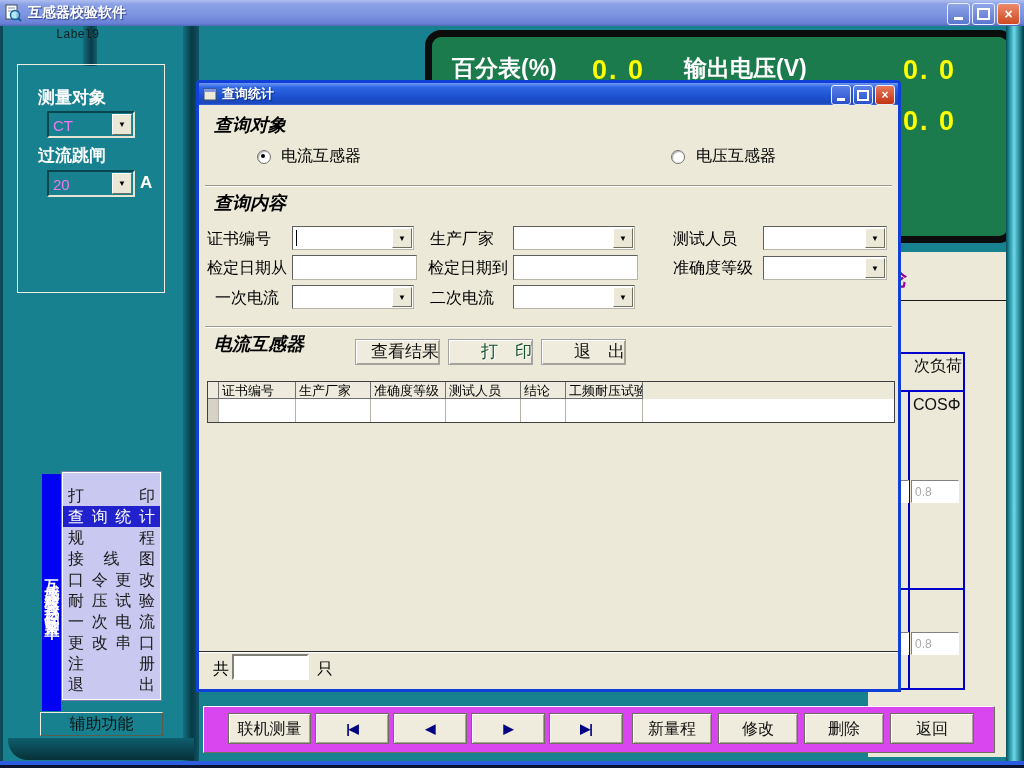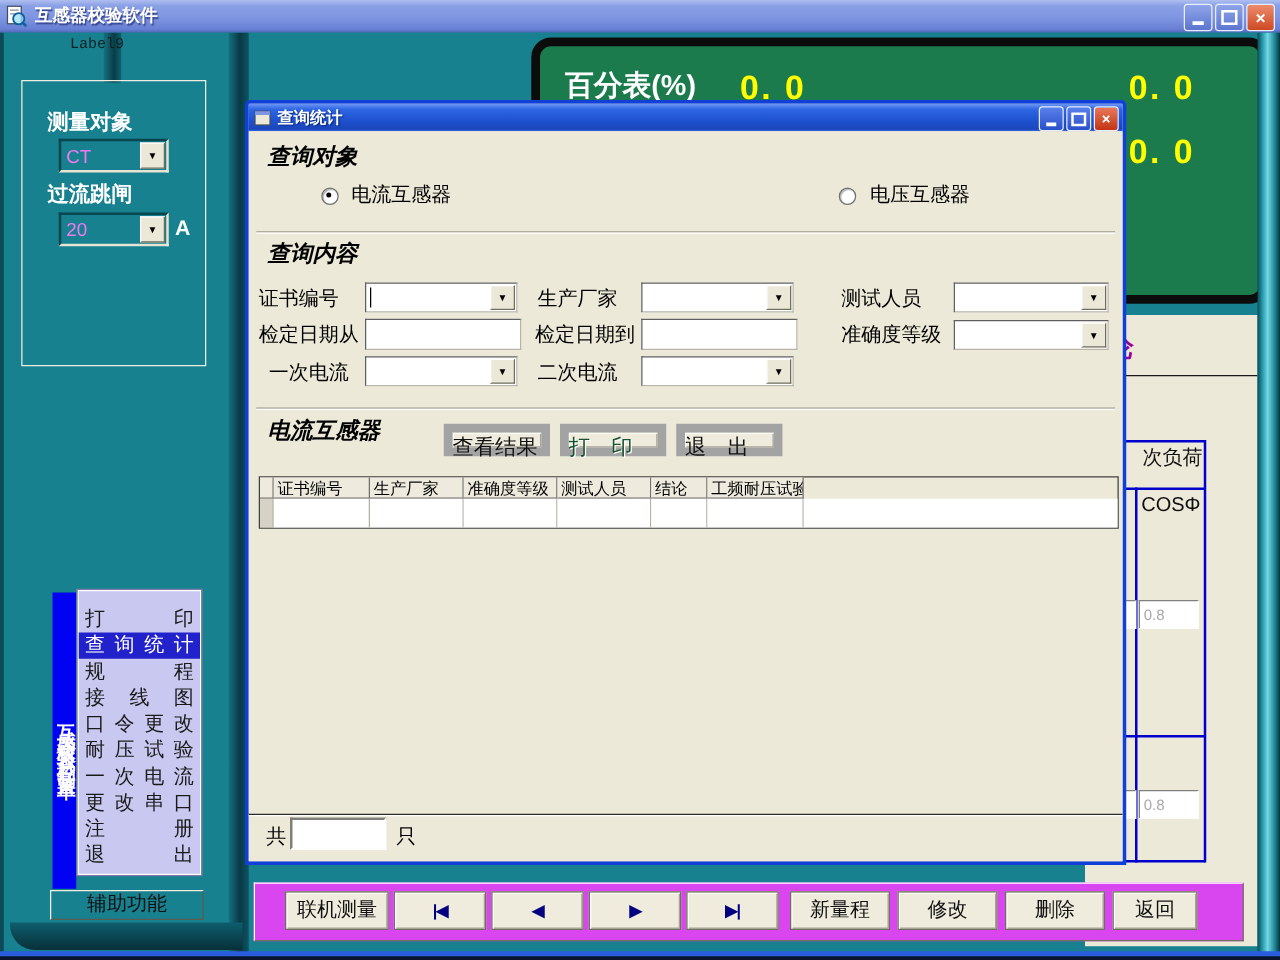--- a/index.html
+++ b/index.html
@@ -109,23 +109,23 @@
     border-top:1px solid #9C9A8C;border-bottom:1px solid #FFFFFF;}
   .radio{position:absolute;width:12px;height:12px;border-radius:50%;background:#FFF;
     border:1px solid #707070;box-shadow:inset 1px 1px 1px #B0B0B0;}
   .radio .dot{position:absolute;left:3px;top:3px;width:4px;height:4px;border-radius:50%;background:#000;}
   .field-label{position:absolute;font-size:16px;color:#000;white-space:nowrap;}
   .combo{position:absolute;height:24px;background:#FFF;box-sizing:border-box;
     border:1px solid;border-color:#5F5F5F #B8B4A8 #B8B4A8 #5F5F5F;}
   .tinput{position:absolute;height:25px;background:#FFF;box-sizing:border-box;
     border:1px solid;border-color:#5F5F5F #B8B4A8 #B8B4A8 #5F5F5F;}
   .caret{position:absolute;left:3px;top:3px;width:1px;height:16px;background:#000;}
-  .dlg-btn3d{position:absolute;height:26px;background:#EFECDD;border:7px solid #a3a3a3;
+  .dlg-btn3d{position:absolute;height:26px;background:#EFECDD;border:1px solid #a3a3a3;
     box-shadow:inset 1px 1px 0 #FFF,inset -1px -1px 0 #A8A495;font-size:17px;color:#101010;
-    text-align:left;line-height:24px;box-sizing:border-box;}
+    text-align:right;line-height:24px;box-sizing:border-box;}
   .dlg-btn3d.disabled{color:#14532d;text-shadow:1px 1px 0 #FFF;}
   .grid{position:absolute;left:8px;top:276px;width:686px;border:1px solid #404040;box-sizing:content-box;}
   .grid-row{display:flex;}
   .gh-cell{background:#EEEBDE;border-right:1px solid #707070;border-bottom:1px solid #707070;
     height:17px;font-size:13px;color:#000;padding-left:3px;box-sizing:border-box;
     overflow:hidden;white-space:nowrap;}
   .gd-cell{background:#FFFFFF;border-right:1px solid #B4B0A2;height:23px;box-sizing:border-box;}
   .gd-cell.sel{background:#D6D2C6;}
   .footer-label{position:absolute;font-size:16px;color:#000;}
   .footer-input{position:absolute;width:77px;height:26px;background:#FFF;box-sizing:border-box;
@@ -164,20 +164,21 @@
           <span class="g-x">×</span>
         </div>
     </div>
   </div>
 
   <div class="abs label9">Label9</div>
 
   <div class="abs green-panel">
     <span class="gp-label" style="left:20px;top:16px;">百分表(%)</span>
     <span class="gp-value" style="left:160px;top:18px;">0. 0</span>
+    <span class="gp-label" style="left:252px;top:16px;">输出电压(V)</span>
     <span class="gp-value" style="left:471px;top:18px;">0. 0</span>
     <span class="gp-value" style="left:471px;top:69px;">0. 0</span>
   </div>
 
   <div class="abs measure-box">
     <span class="measure-label" style="left:20px;top:21px;">测量对象</span>
     <div class="teal-combo" style="left:29px;top:46px;">
       <span class="val">CT</span>
       <span class="combo-arrow-btn">▼</span>
     </div>
@@ -223,21 +224,21 @@
 
   <div class="abs bottom-bar">
     <div class="bbtn" style="left:24px;width:83px;">联机测量</div>
     <div class="bbtn nav" style="left:111px;width:74px;">|◀</div>
     <div class="bbtn nav" style="left:189px;width:74px;">◀</div>
     <div class="bbtn nav" style="left:267px;width:74px;">▶</div>
     <div class="bbtn nav" style="left:345px;width:74px;">▶|</div>
     <div class="bbtn" style="left:428px;width:80px;">新量程</div>
     <div class="bbtn" style="left:514px;width:80px;">修改</div>
     <div class="bbtn" style="left:600px;width:80px;">删除</div>
-    <div class="bbtn" style="left:686px;width:68px;">返回</div>
+    <div class="bbtn" style="left:686px;width:84px;">返回</div>
   </div>
 
   <div class="abs dialog">
     <div class="dlg-titlebar">
       <svg class="dlg-icon" viewBox="0 0 14 13">
         <rect x="1" y="1" width="12" height="11" fill="#ECE9D8" stroke="#405060"></rect>
         <rect x="1" y="1" width="12" height="3" fill="#7E96E1"></rect>
       </svg>
       <span class="dlg-title">查询统计</span>
       <div class="dlg-btns">

